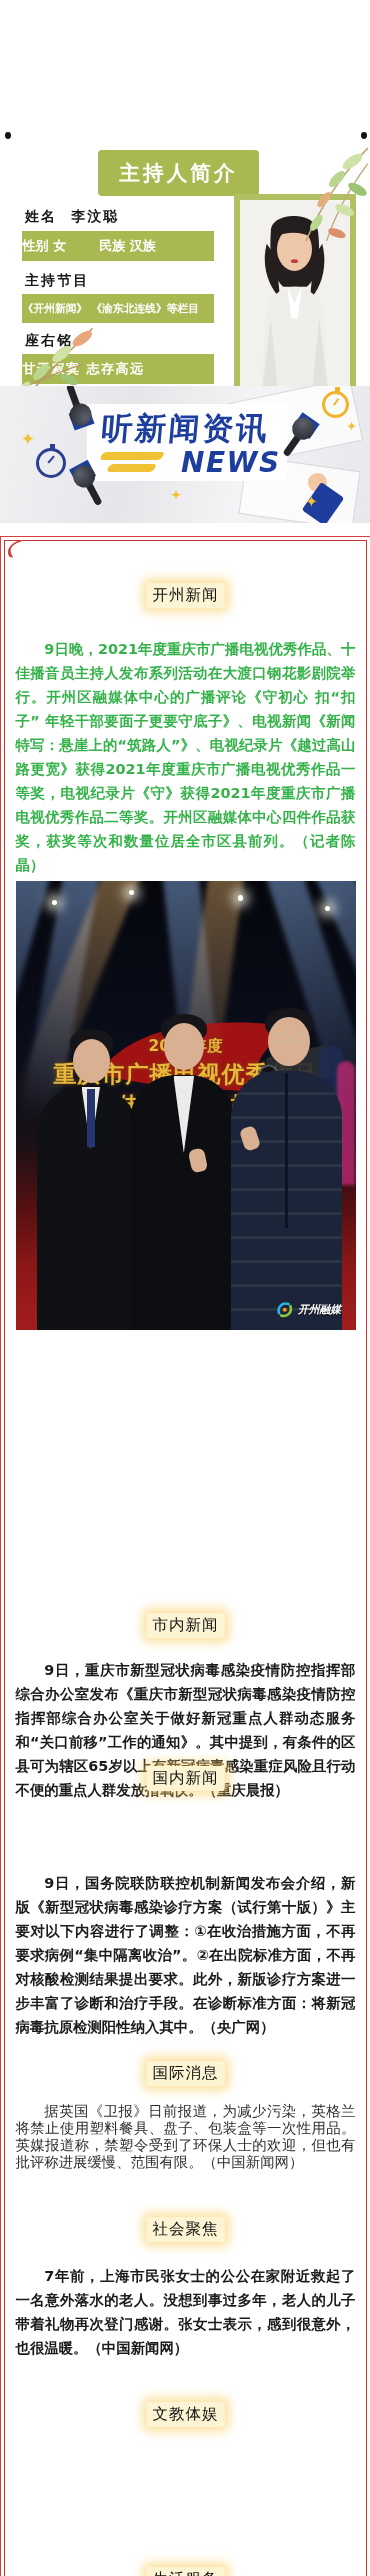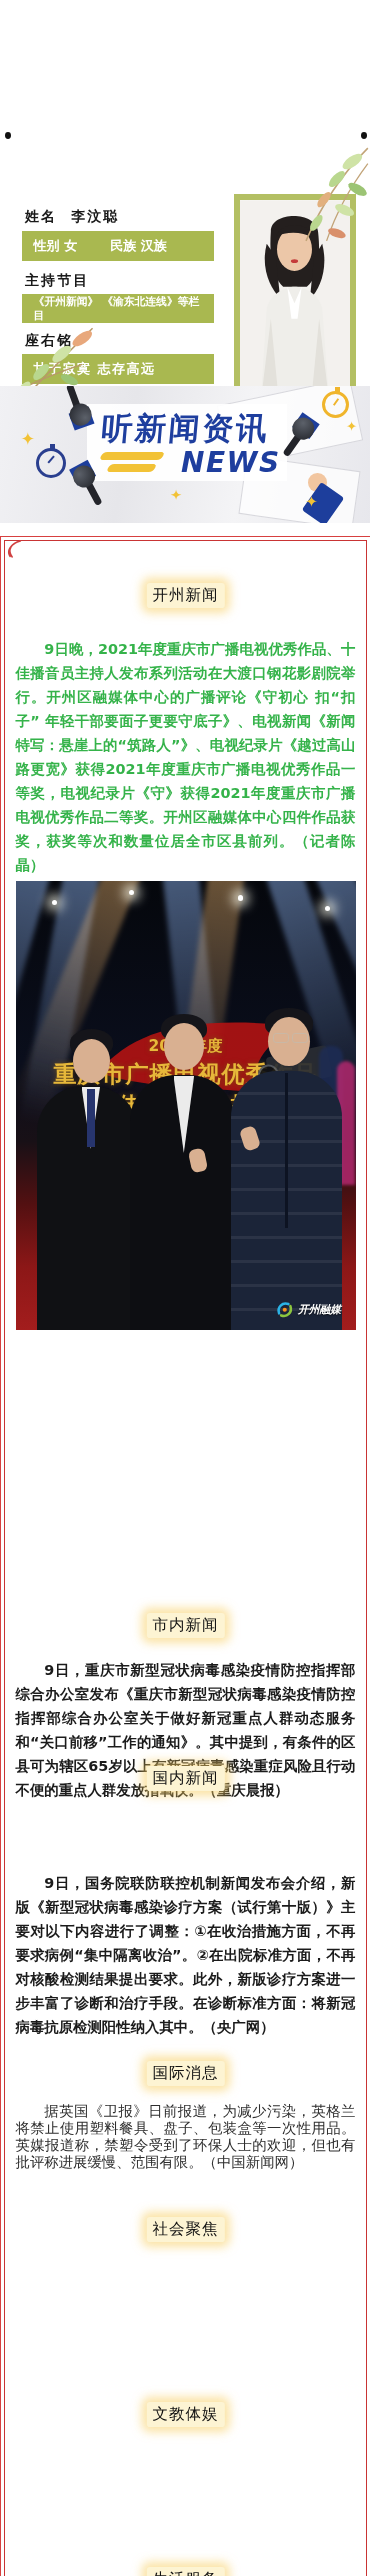--- a/index.html
+++ b/index.html
@@ -15,21 +15,21 @@
 
   
   .ribbon{position:absolute;left:98px;top:150px;width:161px;height:46px;background:#a9b850;color:#fff;
           font-size:20.6px;font-weight:bold;display:flex;align-items:center;justify-content:center;
           letter-spacing:3.1px;border-radius:4.1px;}
   .ribbon:before,.ribbon:after{content:"";position:absolute;top:7.2px;width:13.4px;height:32px;background:#93a33e;z-index:-1;}
   .ribbon:before{left:-8.2px;transform:skewY(8deg);}
   .ribbon:after{right:-8.2px;transform:skewY(-8deg);}
   .host-label{position:absolute;left:25px;font-size:14px;font-weight:bold;color:#1a1a1a;letter-spacing:2.1px;}
   .host-bar{position:absolute;left:21.6px;width:192px;background:#a9b850;color:#fff;font-weight:bold;
-            box-sizing:border-box;display:flex;align-items:center;padding:0 12px;}
+            box-sizing:border-box;display:flex;align-items:center;padding:0 1px;}
   .host-photo{position:absolute;left:234px;top:194px;width:122px;height:223px;background:#b3bf63;}
   .host-photo .photo{position:absolute;left:5.7px;top:5.7px;right:5.7px;bottom:13.4px;
                      background:linear-gradient(#f7f6f4,#eceae6);overflow:hidden;}
 
   
   .news-banner{position:absolute;left:0;top:386px;width:371px;height:137px;overflow:hidden;
      background:linear-gradient(100deg,#f1f1f4 0%,#e6e6ea 35%,#f4f4f6 65%,#e7e7ec 100%);}
   .paper{position:absolute;background:rgba(255,255,255,.75);border:0.5px solid rgba(180,180,190,.5);}
   .banner-panel{position:absolute;left:87px;top:17.5px;width:200px;height:77px;background:rgba(255,255,255,.92);}
   .banner-title{position:absolute;left:0;right:0;top:21.6px;text-align:center;font-size:31px;font-weight:900;
@@ -81,20 +81,23 @@
   .curl{position:absolute;z-index:3;}
 </style>
 </head>
 <body>
 
 <div class="page">
 
   <div class="pin-dot" style="left:4.6px;top:132px;"></div>
   <div class="pin-dot" style="left:361px;top:132px;"></div>
 
+  <div class="ribbon">
+      <span>主持人简介</span>
+    </div>
 
   <svg class="curl" style="right:0;top:143px;" width="96" height="101" viewBox="0 0 186 196">
     <path d="M180,10 C130,60 90,120 60,190" stroke="#c2a478" stroke-width="3" fill="none"></path>
     <path d="M180,40 C150,80 120,130 100,190" stroke="#c2a478" stroke-width="2.5" fill="none"></path>
     <ellipse cx="150" cy="36" rx="22" ry="10" fill="#cfe3a6" transform="rotate(-35 150 36)"></ellipse>
     <ellipse cx="120" cy="70" rx="20" ry="9" fill="#b9d78e" transform="rotate(-45 120 70)"></ellipse>
     <ellipse cx="160" cy="90" rx="20" ry="9" fill="#9cc474" transform="rotate(30 160 90)"></ellipse>
     <ellipse cx="95" cy="110" rx="18" ry="8" fill="#e2b07e" transform="rotate(-50 95 110)"></ellipse>
     <ellipse cx="135" cy="130" rx="20" ry="9" fill="#cfe3a6" transform="rotate(25 135 130)"></ellipse>
     <ellipse cx="80" cy="155" rx="18" ry="8" fill="#b9d78e" transform="rotate(-55 80 155)"></ellipse>
@@ -266,19 +269,20 @@
   <div class="h-chip" style="top:1613px;">市内新闻</div>
   <div class="para" style="top:1658px;">9日，重庆市新型冠状病毒感染疫情防控指挥部综合办公室发布《重庆市新型冠状病毒感染疫情防控指挥部综合办公室关于做好新冠重点人群动态服务和“关口前移”工作的通知》。其中提到，有条件的区县可为辖区65岁以上有新冠病毒感染重症风险且行动不便的重点人群发放指氧仪。（重庆晨报）</div>
 
   <div class="h-chip" style="top:1766px;">国内新闻</div>
   <div class="para" style="top:1871px;">9日，国务院联防联控机制新闻发布会介绍，新版《新型冠状病毒感染诊疗方案（试行第十版）》主要对以下内容进行了调整：①在收治措施方面，不再要求病例“集中隔离收治”。②在出院标准方面，不再对核酸检测结果提出要求。此外，新版诊疗方案进一步丰富了诊断和治疗手段。在诊断标准方面：将新冠病毒抗原检测阳性纳入其中。（央广网）</div>
 
   <div class="h-chip" style="top:2061px;">国际消息</div>
   <div class="para para-light" style="top:2103px;">据英国《卫报》日前报道，为减少污染，英格兰将禁止使用塑料餐具、盘子、包装盒等一次性用品。英媒报道称，禁塑令受到了环保人士的欢迎，但也有批评称进展缓慢、范围有限。（中国新闻网）</div>
 
   <div class="h-chip" style="top:2217px;">社会聚焦</div>
+  <div class="para" style="top:2264px;">7年前，上海市民张女士的公公在家附近救起了一名意外落水的老人。没想到事过多年，老人的儿子带着礼物再次登门感谢。张女士表示，感到很意外，也很温暖。（中国新闻网）</div>
 
   <div class="h-chip" style="top:2402px;">文教体娱</div>
 
   <div class="h-chip" style="top:2567px;">生活服务</div>
 
 </div>
 
 
 </body></html>

